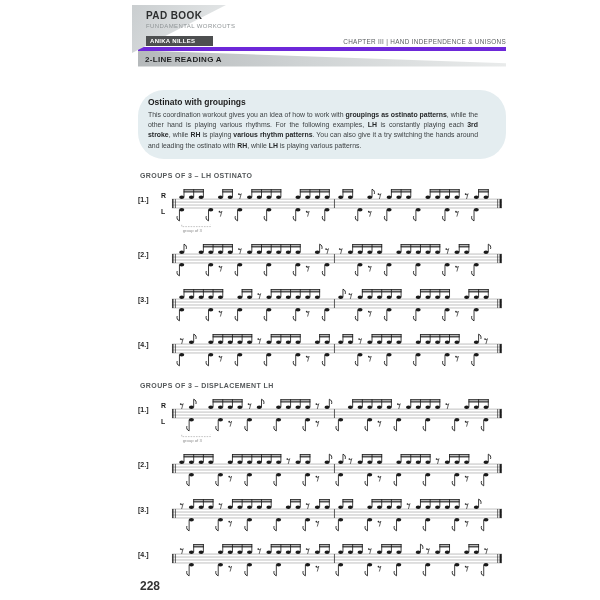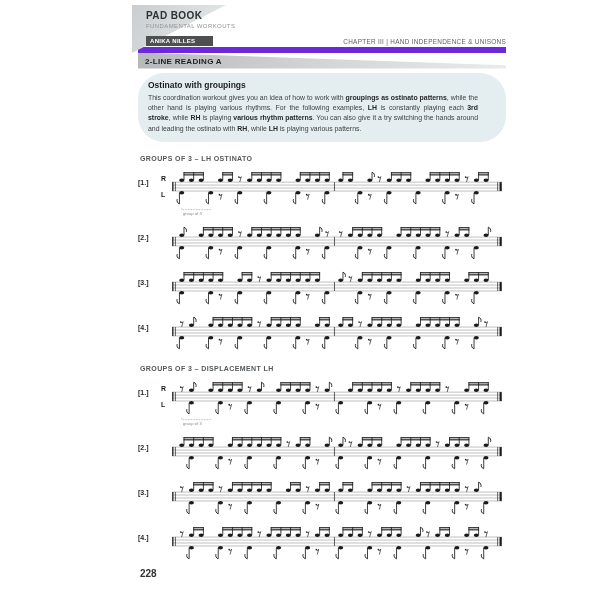--- a/index.html
+++ b/index.html
@@ -1,43 +1,43 @@
 <!DOCTYPE html>
 <html><head>
 <meta charset="utf-8">
 <style>
   html,body{margin:0;padding:0;background:#ffffff;width:600px;height:600px;overflow:hidden;
     font-family:"Liberation Sans","DejaVu Sans",sans-serif;-webkit-font-smoothing:antialiased;}
   .page{position:absolute;left:138px;top:10px;width:368px;}
   
-  .page-header{position:relative;border-bottom:6px solid #6d28d9;}
+  .page-header{position:relative;border-bottom:4px solid #6d28d9;}
   .corner-tri{position:absolute;left:-6px;top:-5px;width:94px;height:48px;
     background:linear-gradient(120deg,#caced0 0%,#dfe2e3 70%,#eceeee 100%);
     clip-path:polygon(0 0,100% 0,0 100%);}
   .brand{position:relative;padding-left:8px;}
   .brand-title{font-size:10px;font-weight:bold;color:#2d2f30;letter-spacing:.4px;line-height:11px;}
   .brand-sub{font-size:6px;color:#8f9496;letter-spacing:.4px;margin-top:1.5px;}
   .brand-author{display:inline-block;font-size:6px;font-weight:bold;color:#ffffff;
     background:#4d4f50;padding:2px 18px 2px 4px;margin-top:2.5px;margin-bottom:-1px;letter-spacing:.3px;}
   .chapter{position:absolute;right:0;bottom:2px;font-size:6.4px;color:#5a5e60;letter-spacing:.3px;}
   
   .section-bar{height:16px;position:relative;
     background:linear-gradient(to right,#b5b9bb 0%,#cfd3d4 45%,#e9ebeb 100%);
     clip-path:polygon(0 0,100% 80%,100% 100%,0 100%);}
   .section-bar-label{font-size:8px;font-weight:bold;color:#1e2021;line-height:17px;padding-left:7px;letter-spacing:.3px;}
   
-  .info-box{margin-top:4px;background:#e4edf0;padding:7px 28px 8px 10px;border-radius:26px;}
+  .info-box{margin-top:23px;background:#e4edf0;padding:7px 28px 8px 10px;border-radius:26px;}
   .info-heading{font-size:8.5px;font-weight:bold;color:#1e1e1e;margin:0 0 3px 0;}
   .info-body{font-size:6.9px;line-height:1.5;color:#3e4244;text-align:justify;margin:0;}
   .info-body b{color:#26282a;}
   
   .group-heading{font-size:7px;font-weight:bold;color:#54585a;letter-spacing:.4px;margin:13px 0 2px 2px;}
   .system-row{display:flex;align-items:flex-start;margin-top:5px;}
   .sys-label{width:20px;flex:none;font-size:7px;font-weight:bold;color:#1f1f1f;padding-top:12px;}
-  .footer-pagenum{font-size:10px;font-weight:bold;color:#333;margin-top:6px;padding-left:2px;}
+  .footer-pagenum{font-size:12px;font-weight:bold;color:#333;margin-top:0;padding-left:2px;}
 </style>
 </head>
 <body>
 
 <div class="page">
 
   <div class="page-header">
     <div class="corner-tri"></div>
     <div class="brand">
       <div class="brand-title">PAD BOOK</div>

